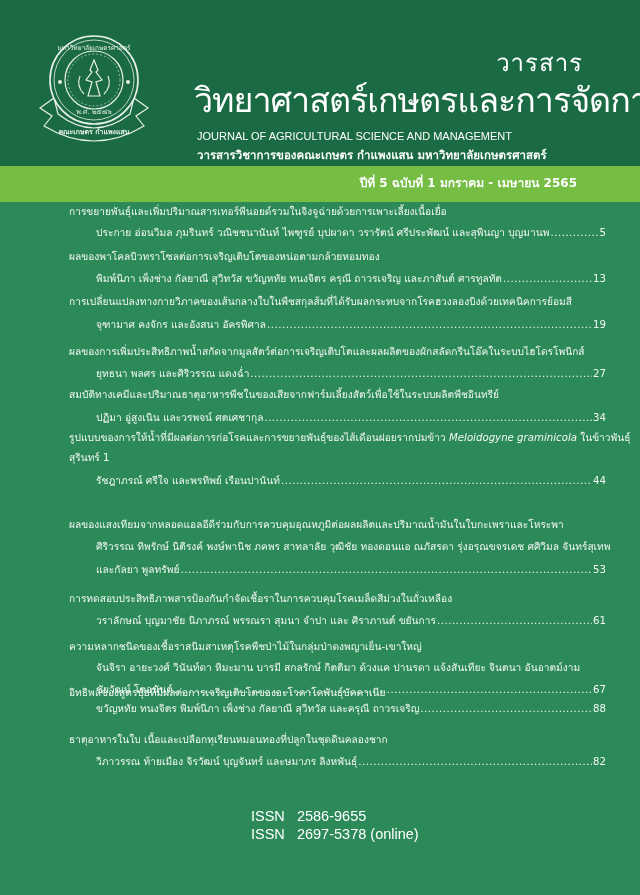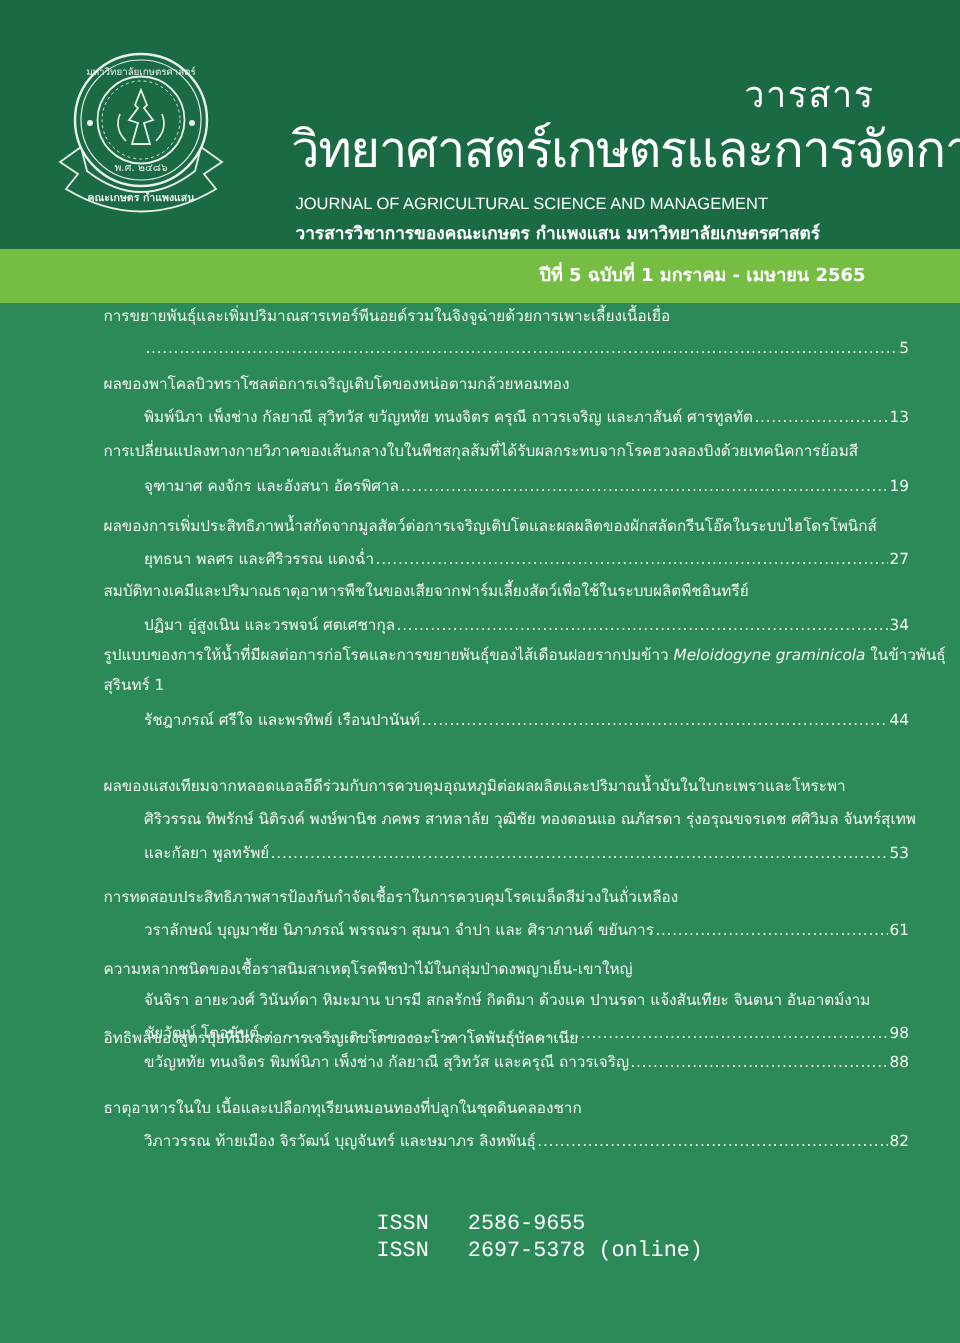--- a/index.html
+++ b/index.html
@@ -14,21 +14,21 @@
   .t-thai-sub { position:absolute; left:197px; top:147px; width:390px; font-size:11.5px; line-height:16px; font-weight:bold; white-space:nowrap; }
   .issue { position:absolute; right:63px; top:174px; font-size:12px; line-height:18px; font-weight:bold; color:#fff; white-space:nowrap; }
   .toc { position:absolute; left:0; top:0; width:640px; }
   .line { position:absolute; font-size:10.2px; line-height:14px; white-space:nowrap; color:#f3f8f3;margin-left:20px; }
   .title-line { left:49px; }
   .author-line { left:76px; width:510px; display:flex; }
   .author-line .txt { flex:0 0 auto; }
   .author-line .dots { flex:1 1 auto; overflow:hidden; margin:0 1px; }
   .author-line .dots::after { content:"..............................................................................................................................................................................................................................."; letter-spacing:0.5px; }
   .author-line .pg { flex:0 0 auto; }
-  .issn { position:absolute; left:251px; font-family:Liberation Mono, monospace; font-size:14.5px; line-height:17px; white-space:pre; }
+  .issn { position:absolute; left:251px; font-family:Liberation Sans, sans-serif; font-size:14.5px; line-height:17px; white-space:pre; }
   em { font-style:italic; }
 </style>
 </head>
 <body>
 
 <div class="header"></div>
 <div class="band"></div>
 <div class="body-area"></div>
 
 <div class="logo">
@@ -55,20 +55,21 @@
 <div class="t-main">วิทยาศาสตร์เกษตรและการจัดการ</div>
 <div class="t-eng">JOURNAL OF AGRICULTURAL SCIENCE AND MANAGEMENT</div>
 <div class="t-thai-sub">วารสารวิชาการของคณะเกษตร กำแพงแสน มหาวิทยาลัยเกษตรศาสตร์</div>
 
 <div class="issue">ปีที่ 5 ฉบับที่ 1 มกราคม - เมษายน 2565</div>
 
 <div class="toc">
 
   <div class="line title-line" style="top:205px">การขยายพันธุ์และเพิ่มปริมาณสารเทอร์พีนอยด์รวมในจิงจูฉ่ายด้วยการเพาะเลี้ยงเนื้อเยื่อ</div>
   <div class="line author-line" style="top:226px">
+    <span class="txt">ประกาย อ่อนวิมล ภุมรินทร์ วณิชชนานันท์ ไพฑูรย์ บุปผาดา วรารัตน์ ศรีประพัฒน์ และสุพินญา บุญมานพ</span>
       <span class="dots"></span>
       <span class="pg">5</span>
   </div>
 
   <div class="line title-line" style="top:250px">ผลของพาโคลบิวทราโซลต่อการเจริญเติบโตของหน่อตามกล้วยหอมทอง</div>
   <div class="line author-line" style="top:272px">
     <span class="txt">พิมพ์นิภา เพ็งช่าง กัลยาณี สุวิทวัส ขวัญหทัย ทนงจิตร ครุณี ถาวรเจริญ และภาสันต์ ศารทูลทัต</span>
       <span class="dots"></span>
       <span class="pg">13</span>
   </div>
@@ -121,21 +122,21 @@
       <span class="pg">61</span>
   </div>
 
   <div class="line title-line" style="top:640px">ความหลากชนิดของเชื้อราสนิมสาเหตุโรคพืชป่าไม้ในกลุ่มป่าดงพญาเย็น-เขาใหญ่</div>
   <div class="line author-line" style="top:661px">
     <span class="txt">จันจิรา อายะวงศ์ วินันท์ดา หิมะมาน บารมี สกลรักษ์ กิตติมา ด้วงแค ปานรดา แจ้งสันเทียะ จินตนา อันอาตม์งาม</span>
   </div>
   <div class="line author-line" style="top:683px">
     <span class="txt">ชัยวัฒน์ โตอนันต์</span>
       <span class="dots"></span>
-      <span class="pg">98</span>
+      <span class="pg">67</span>
   </div>
 
   <div class="line title-line" style="top:689px; top:688px; margin-top:0"></div>
 
   <div class="line title-line" style="top:686px">อิทธิพลของสูตรปุ๋ยที่มีผลต่อการเจริญเติบโตของอะโวคาโดพันธุ์บัคคาเนีย</div>
   <div class="line author-line" style="top:702px">
     <span class="txt">ขวัญหทัย ทนงจิตร พิมพ์นิภา เพ็งช่าง กัลยาณี สุวิทวัส และครุณี ถาวรเจริญ</span>
       <span class="dots"></span>
       <span class="pg">88</span>
   </div>

